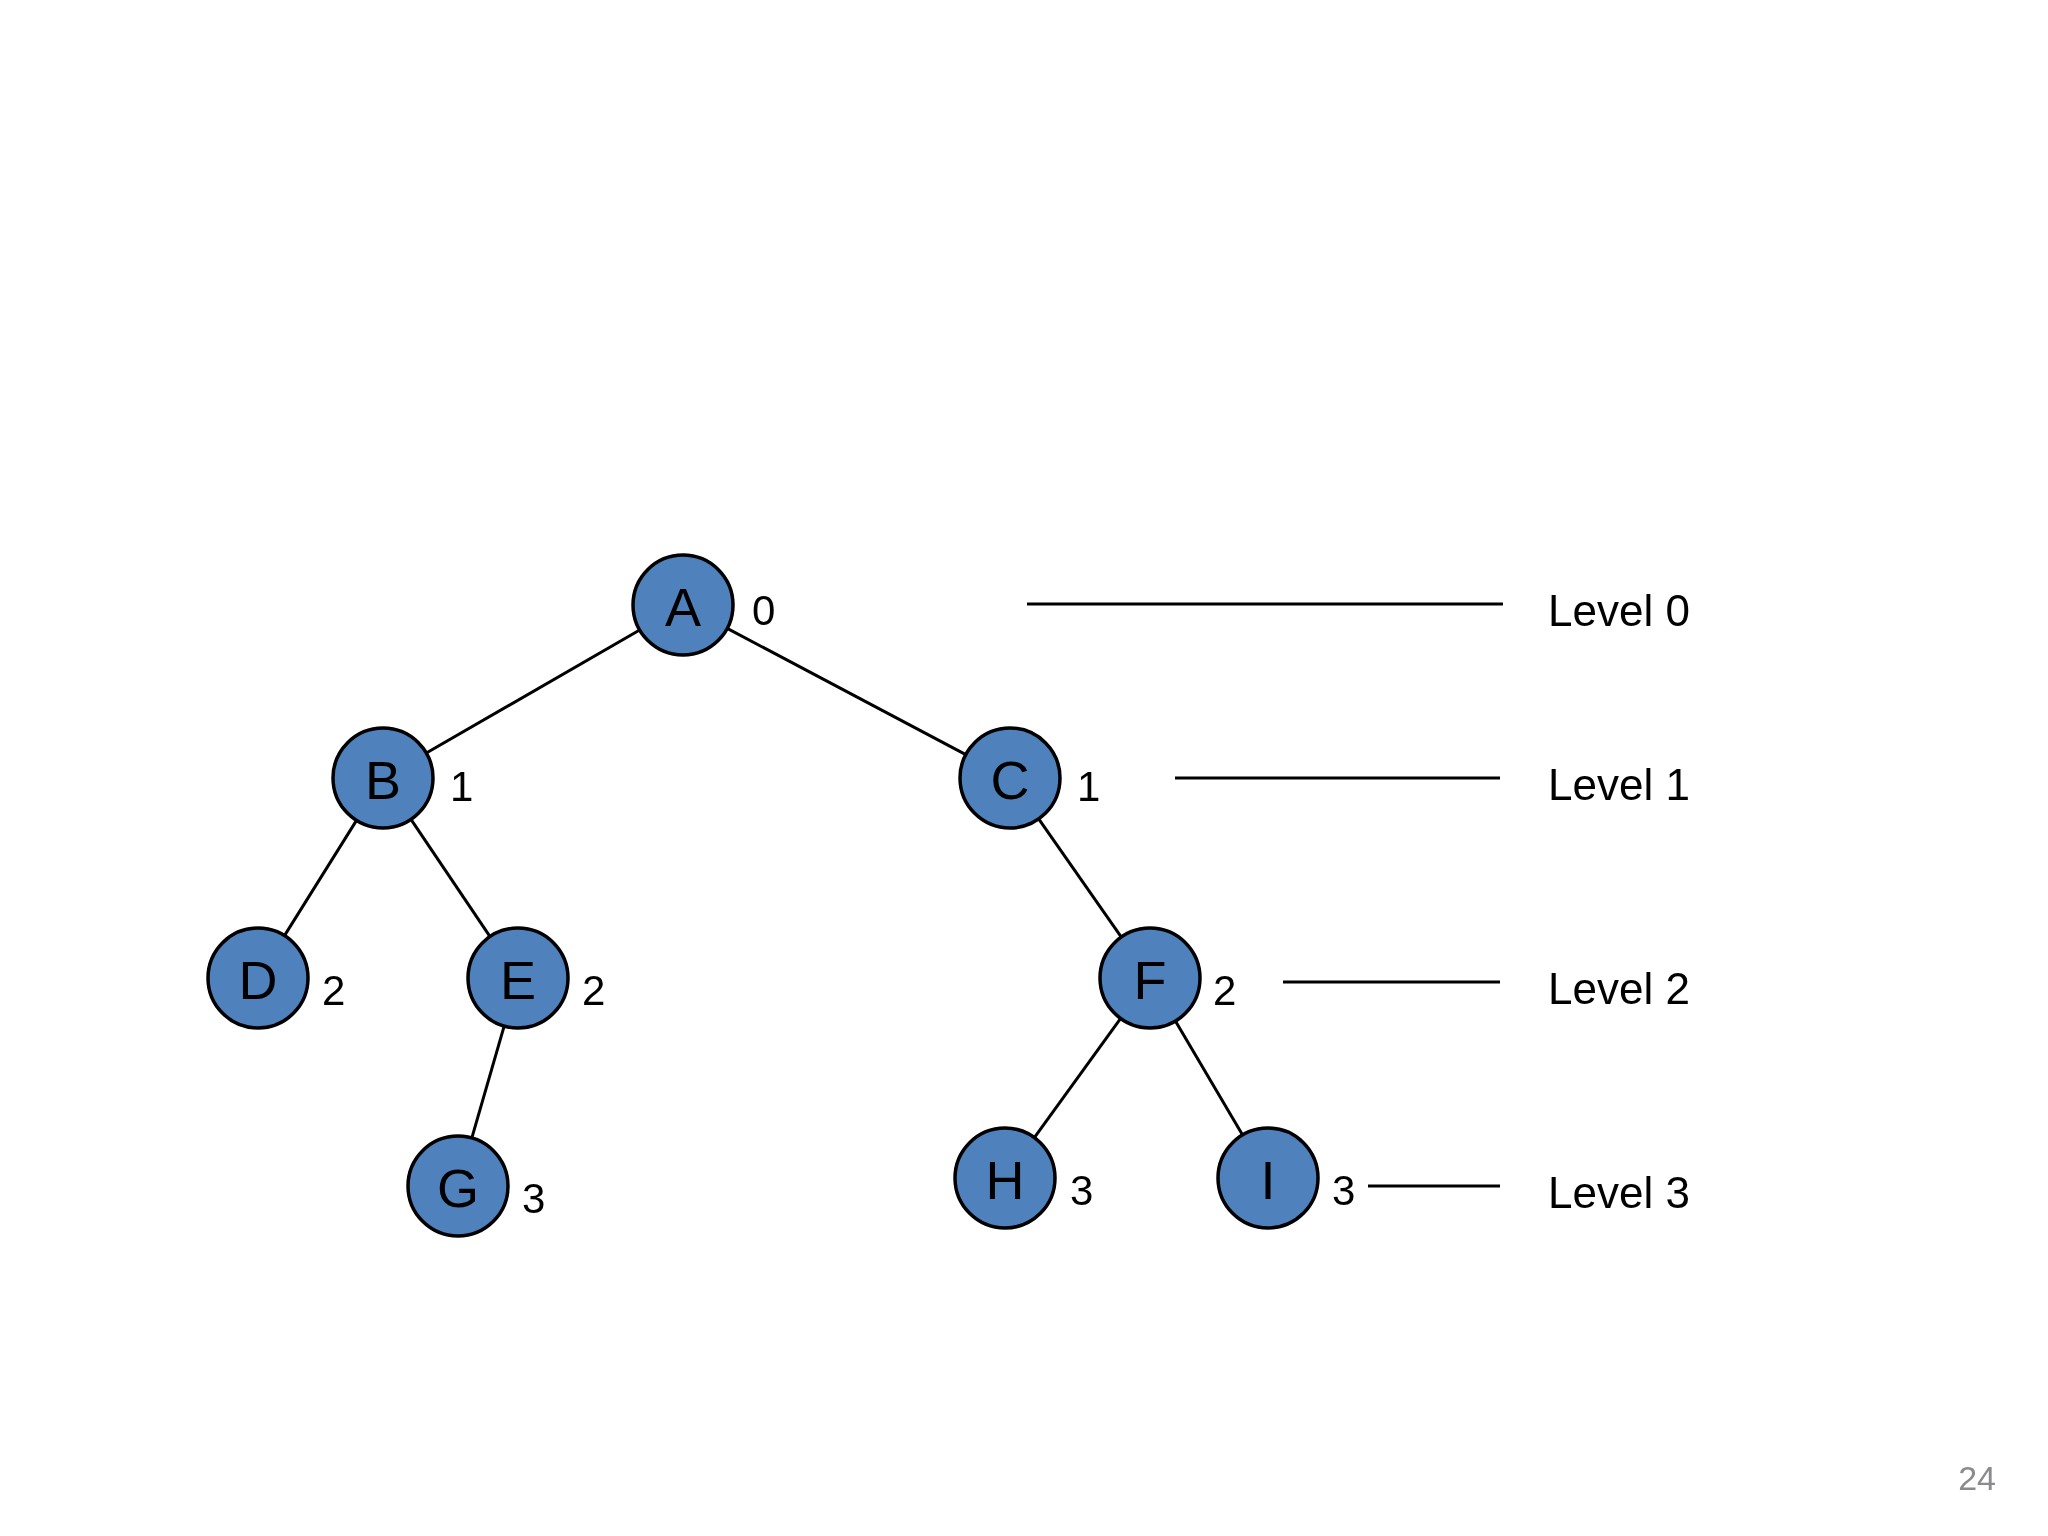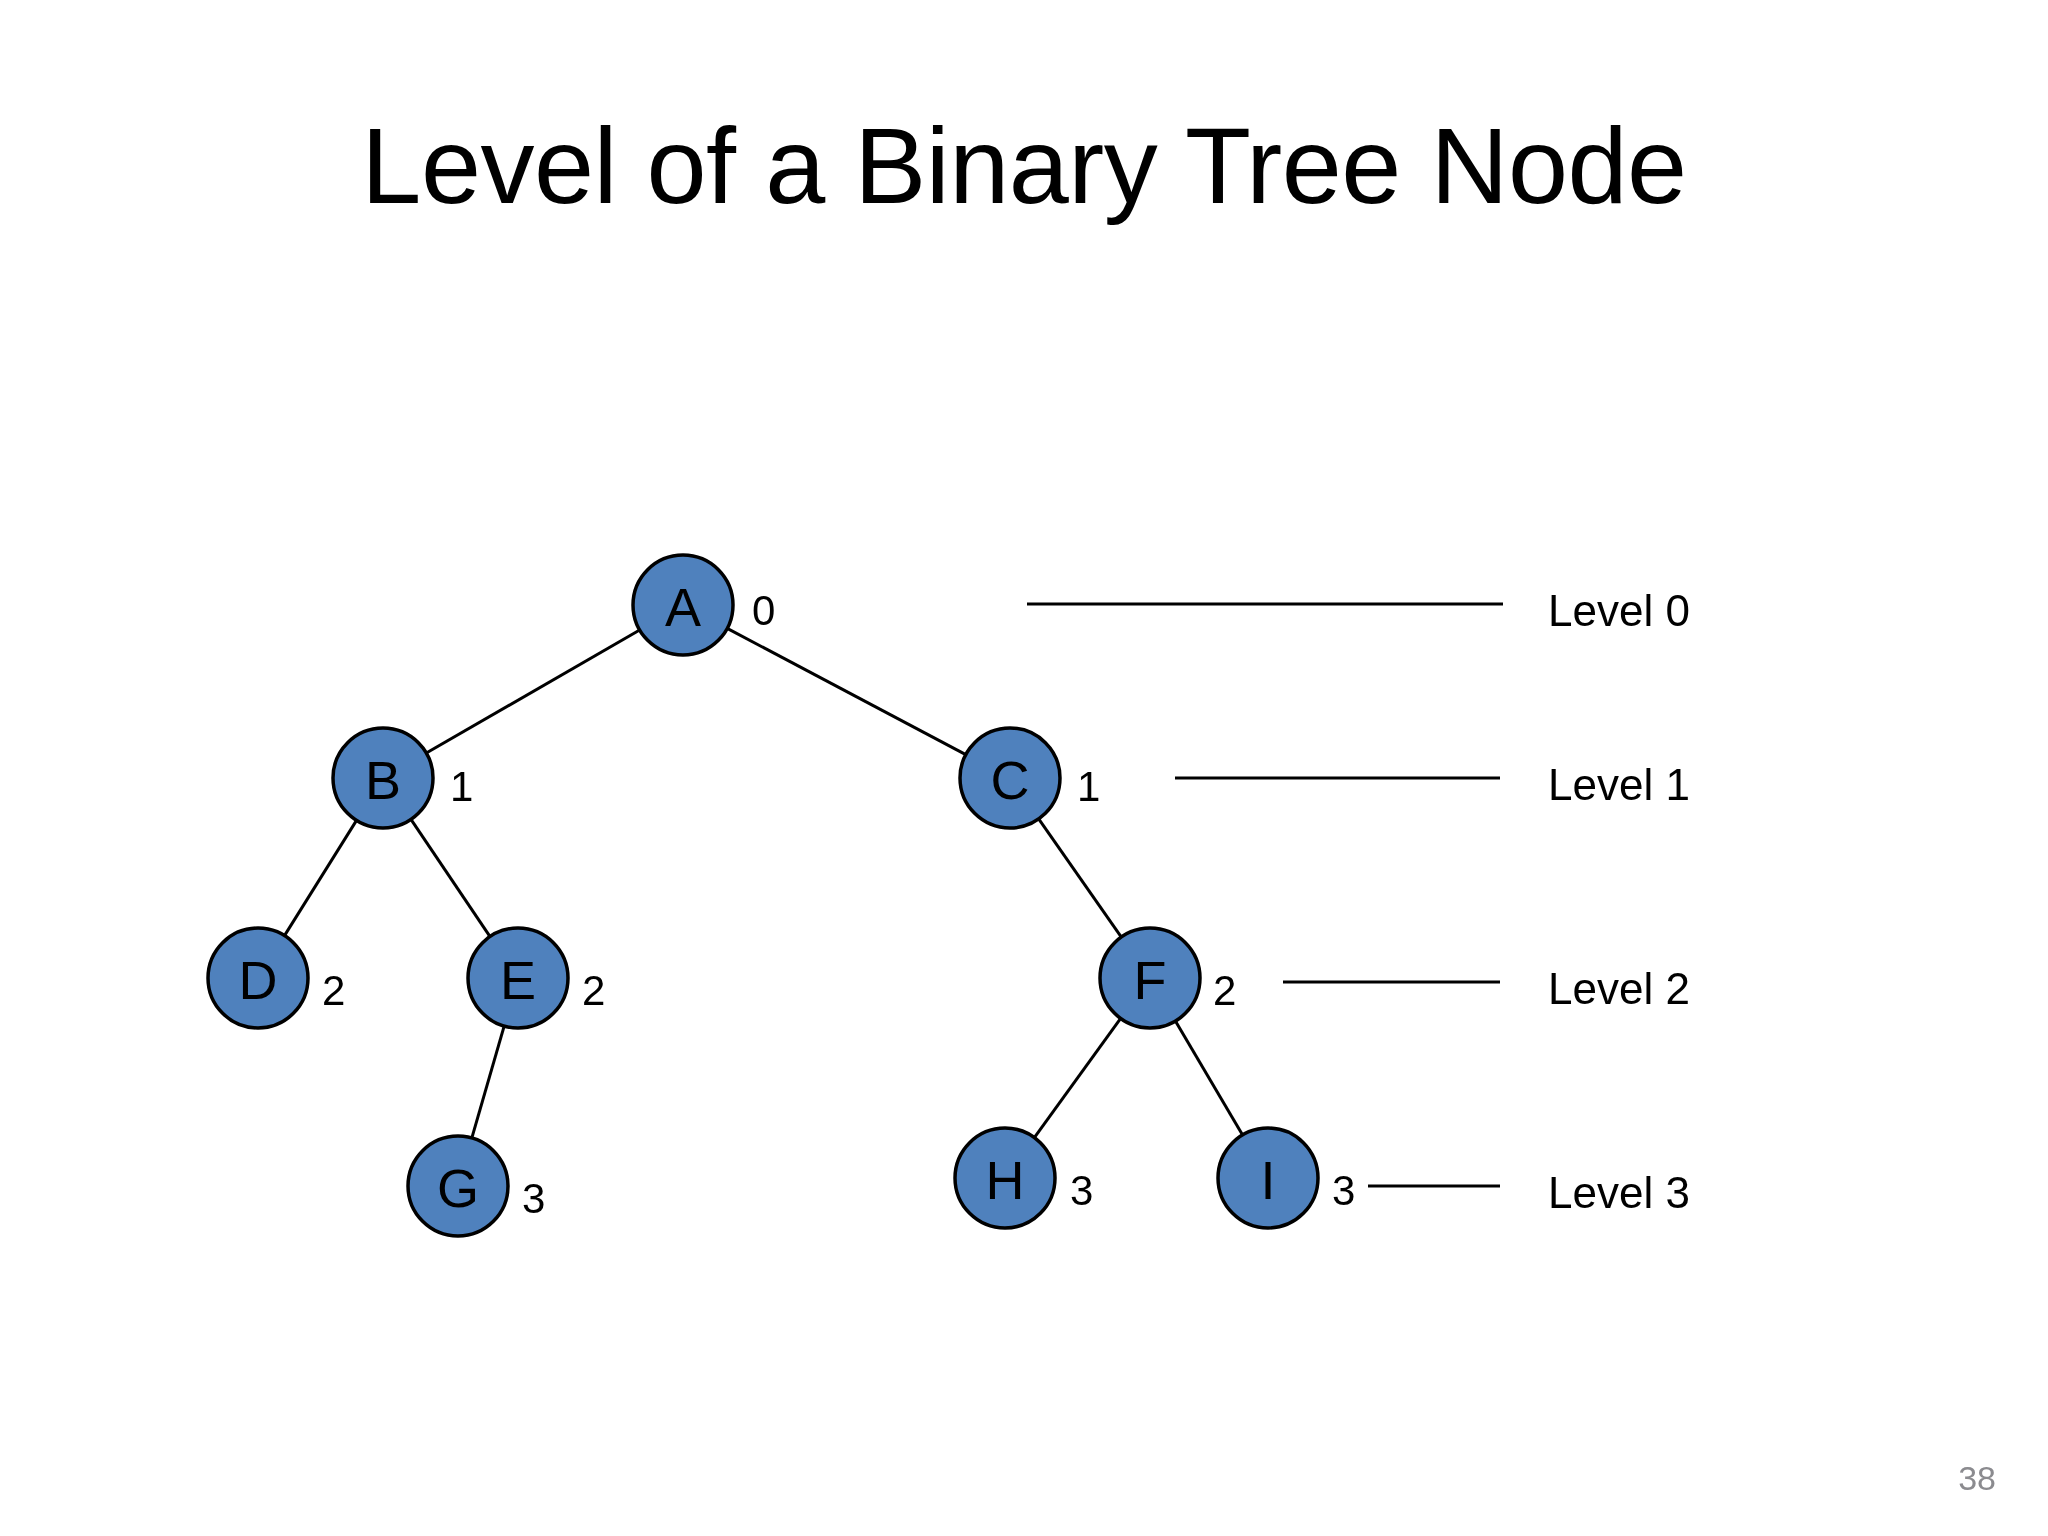--- a/index.html
+++ b/index.html
@@ -90,21 +90,20 @@
     font-family: "Liberation Sans", sans-serif;
     font-size: 34px;
     color: #8b8b8f;
   }
 </style>
 </head>
 <body>
 
 <div id="slide">
 
-  <div id="slide-title">Level of a Binary Tree Node</div>
 
   <div id="diagram">
     <svg id="diagram-svg" viewBox="0 0 2048 1536">
       <g id="edges-layer">
           <line x1="639.6859141644569" y1="629.9777894984966" x2="426.3140858355431" y2="753.0222105015034" class="tree-edge"></line>
           <line x1="727.1959692224214" y1="628.381965368437" x2="965.8040307775786" y2="754.618034631563" class="tree-edge"></line>
           <line x1="356.500052999841" y1="820.3999152002544" x2="284.499947000159" y2="935.6000847997456" class="tree-edge"></line>
           <line x1="410.9736427500531" y1="819.4424337037824" x2="490.0263572499469" y2="936.5575662962176" class="tree-edge"></line>
           <line x1="504.14196743489094" y1="1026.0411795590446" x2="471.85803256510906" y2="1137.9588204409554" class="tree-edge"></line>
           <line x1="1038.6731172181665" y1="818.9615960259521" x2="1121.3268827818335" y2="937.0384039740479" class="tree-edge"></line>
@@ -164,15 +163,15 @@
           <text x="1070" y="1190" class="node-level-value">3</text>
           <g>
             <circle cx="1268" cy="1178" r="50" class="tree-node-circle"></circle>
             <text x="1268" y="1180" class="tree-node-text">I</text>
           </g>
           <text x="1332" y="1190" class="node-level-value">3</text>
         </g>
     </svg>
   </div>
 
-  <div id="page-number">38</div>
+  <div id="page-number">24</div>
 
 </div>
 
 </body></html>

